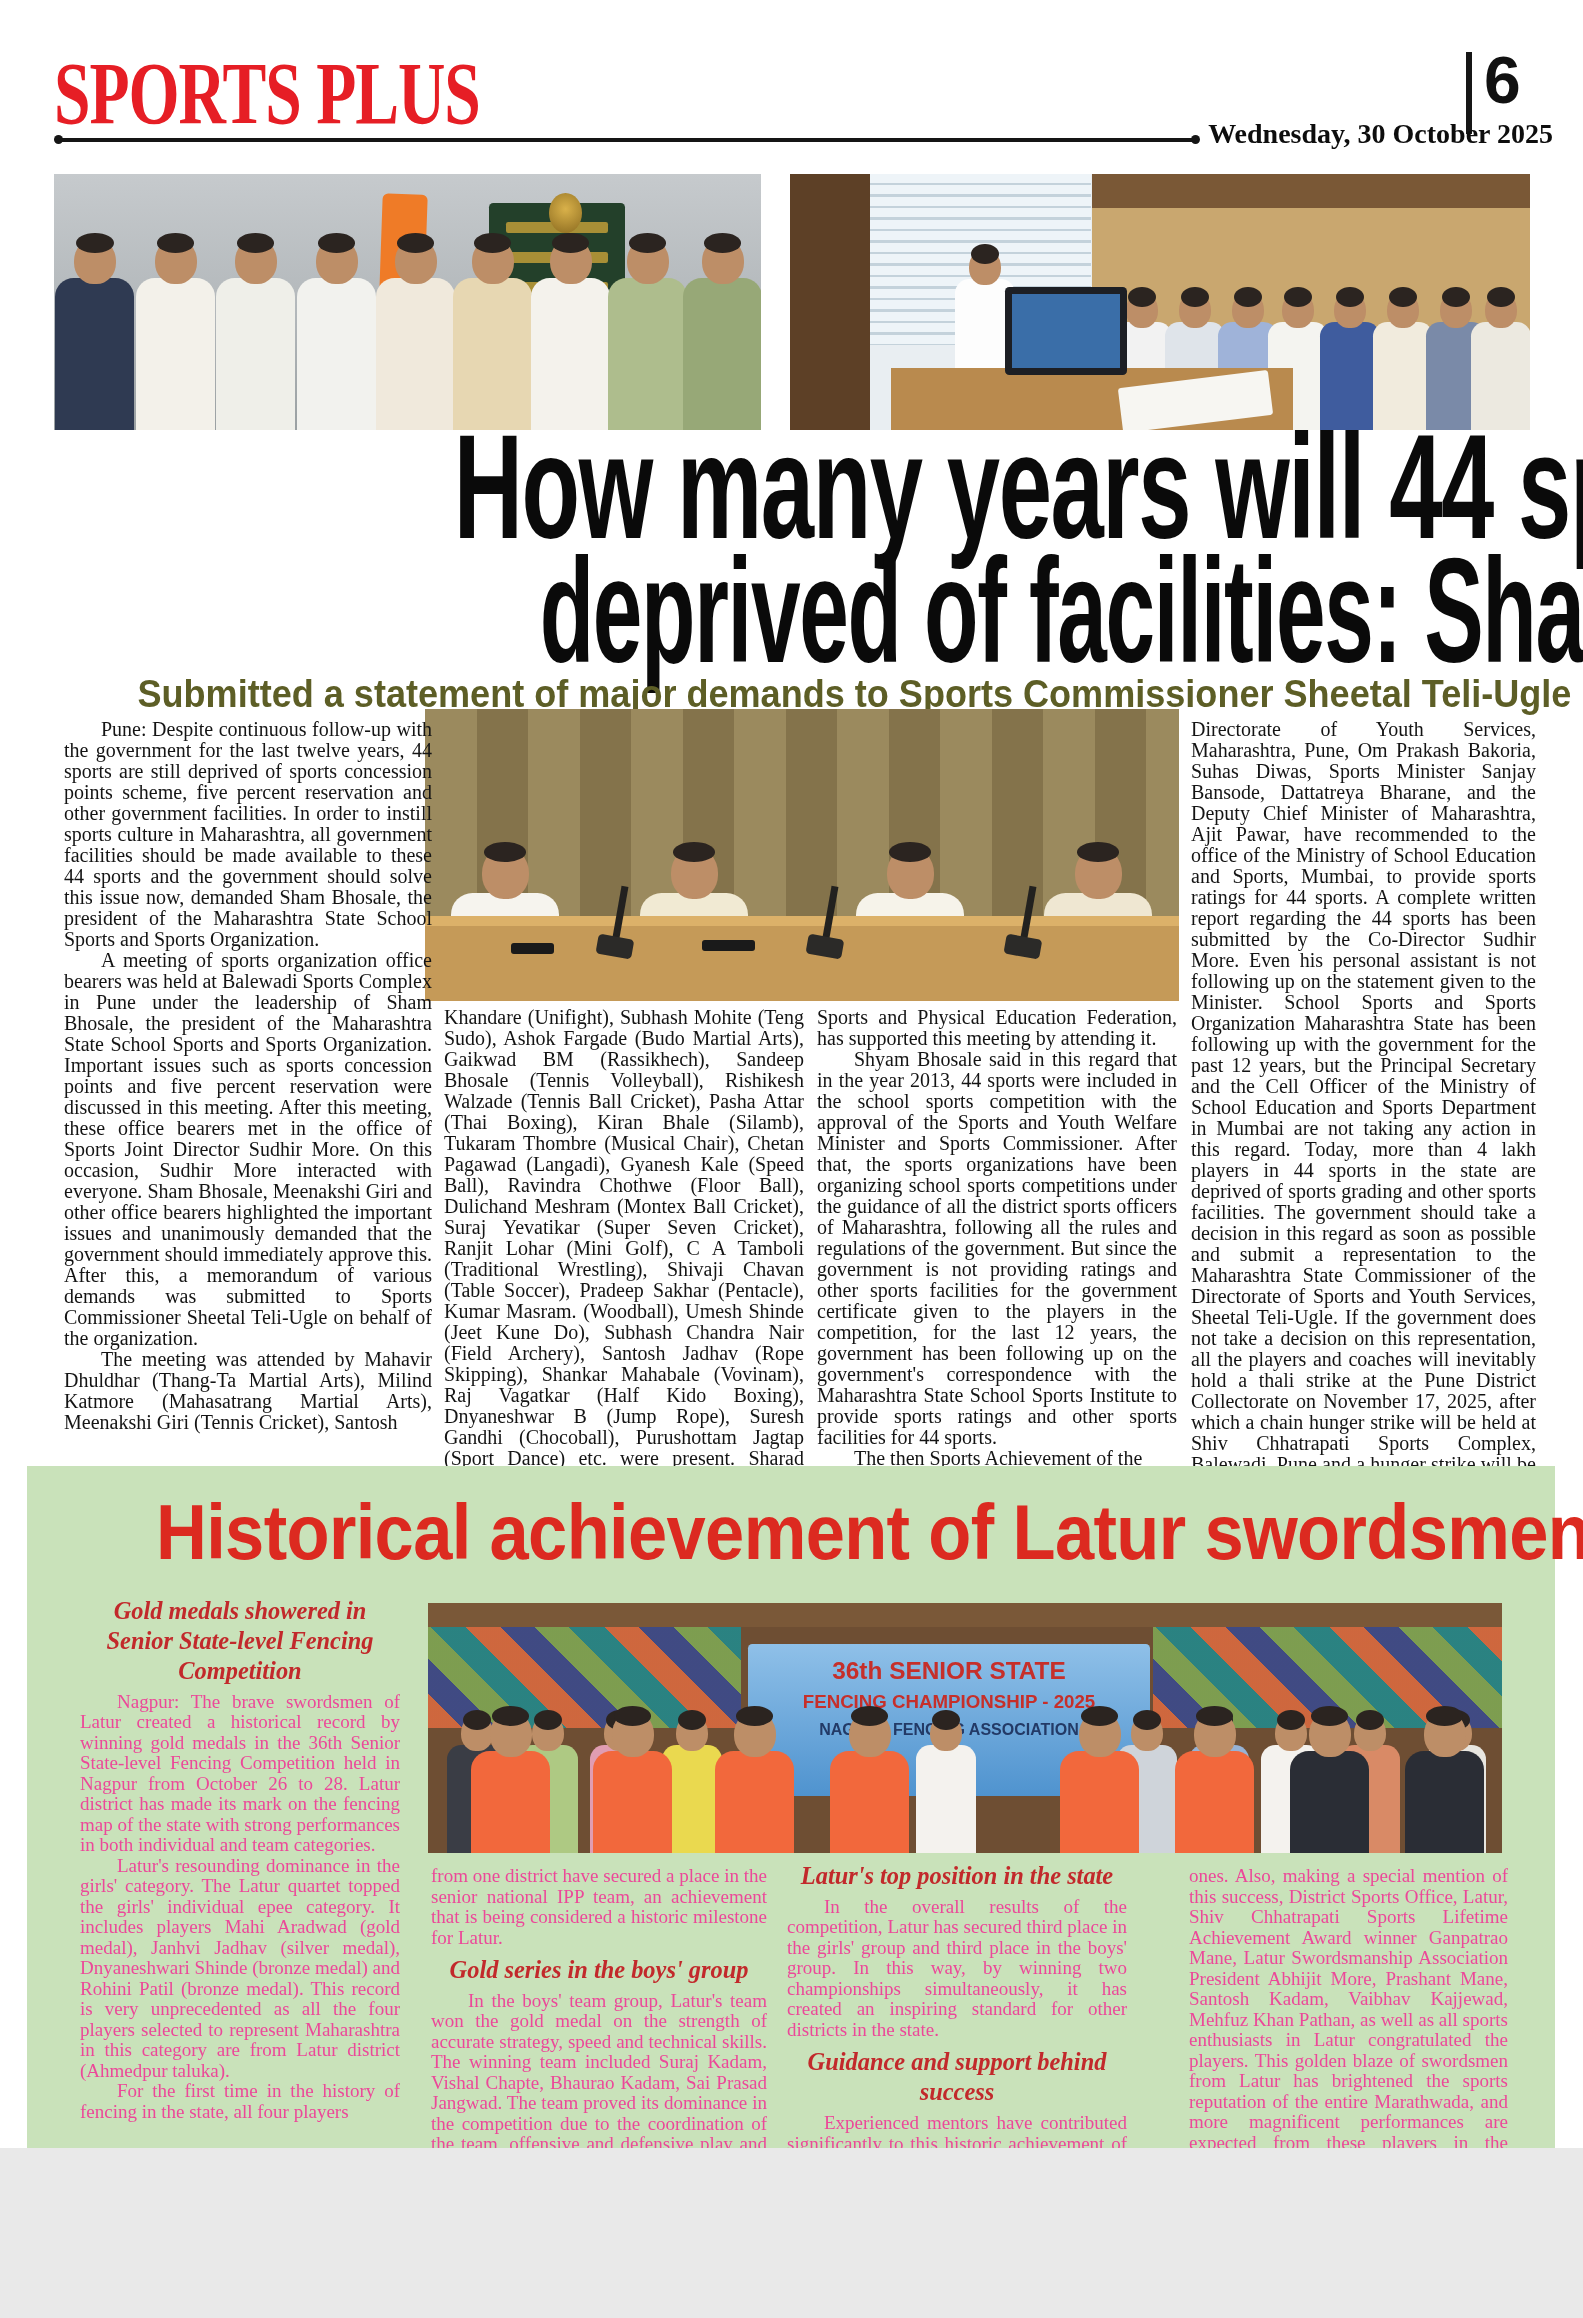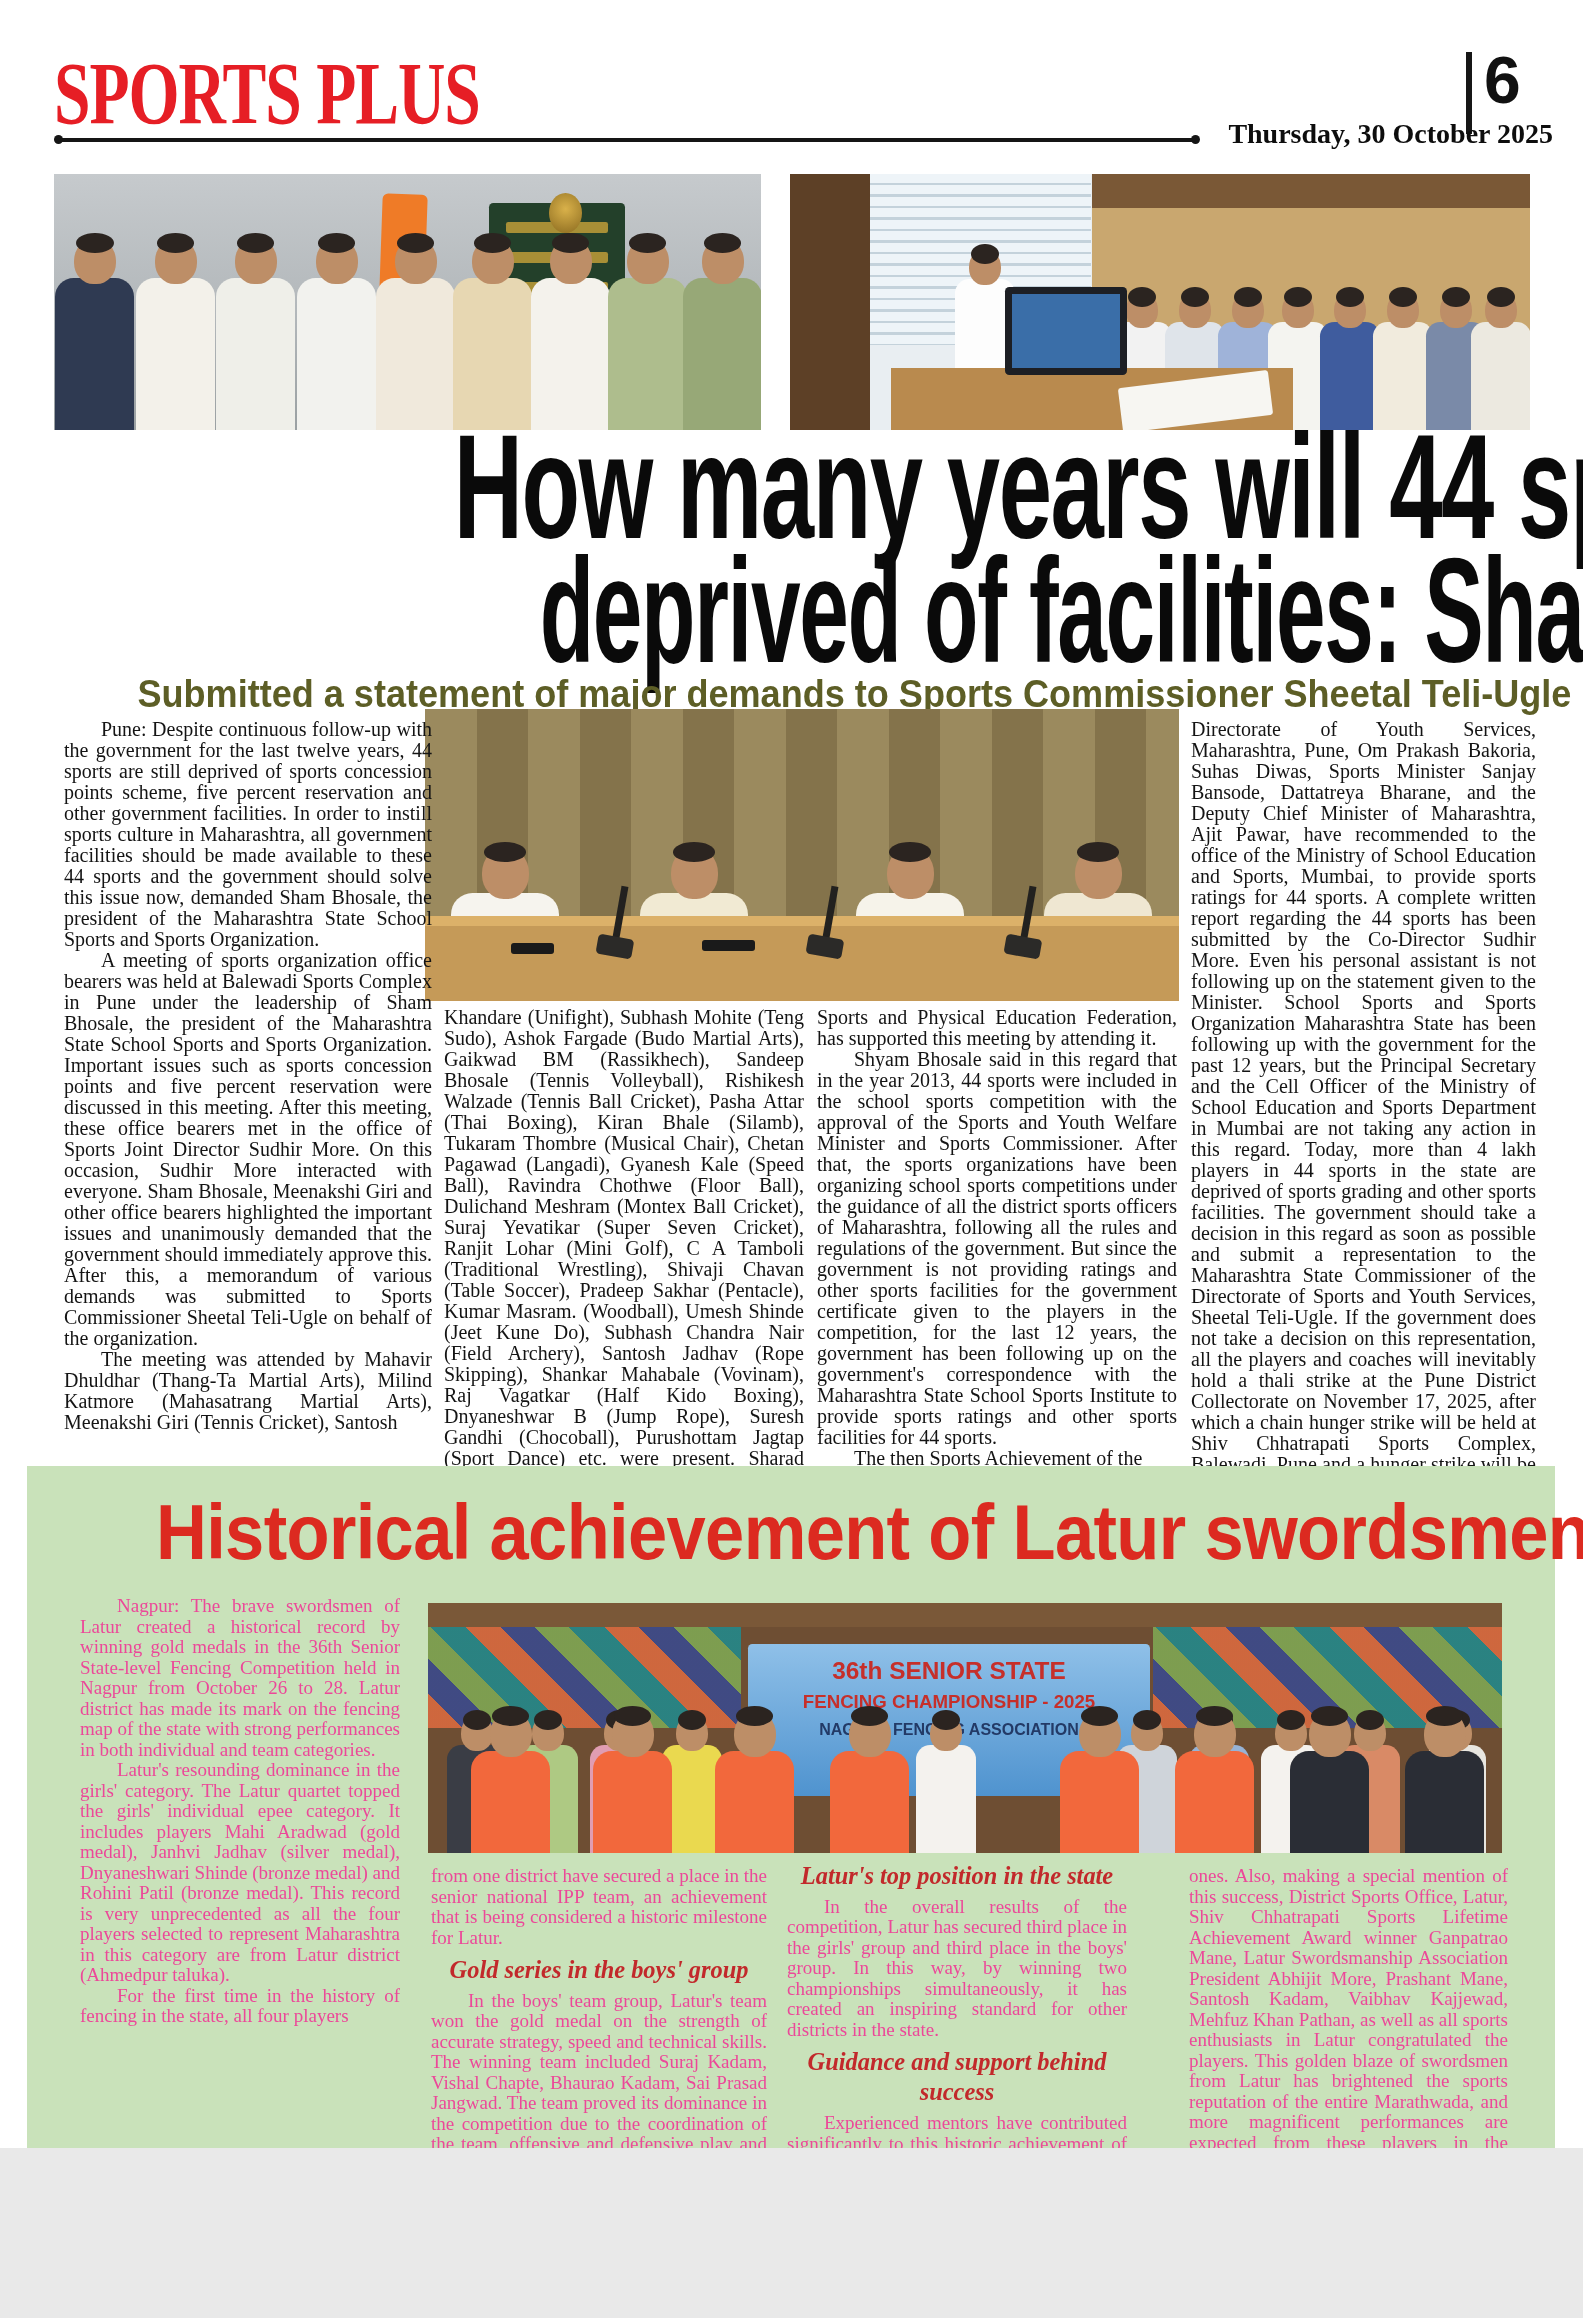--- a/index.html
+++ b/index.html
@@ -105,21 +105,21 @@
 </head>
 <body>
 
 <div class="page">
 
   <div>
     <div class="mast-title-wrap"><span class="mast-title fit fit-left" style="transform: scaleX(0.745891); transform-origin: left center;">SPORTS PLUS</span></div>
     <div class="head-rule"></div>
     <div class="page-bar"></div>
     <div class="page-num">6</div>
-    <div class="edition-date">Thursday, 30 October 2025</div>
+    <div class="edition-date">Wednesday, 30 October 2025</div>
   </div>
 
   <div class="photo" id="photo1">
     <div class="flag"></div>
     <div class="board">
         <i></i>
         <i></i>
         <i></i>
       </div>
     <div class="emblem"></div>
@@ -334,20 +334,21 @@
         <div class="hd"></div>
         <div class="bd" style="background:#2a2d35"></div>
       </div>
     <div class="pp" style="left:977px;bottom:-50px">
         <div class="hd"></div>
         <div class="bd" style="background:#2a2d35"></div>
       </div>
   </div>
 
   <div class="gcol" id="gcol1">
+    <p class="g-sub">Gold medals showered in Senior State-level Fencing Competition</p>
     <p class="g-p ind">Nagpur: The brave swordsmen of Latur created a historical record by winning gold medals in the 36th Senior State-level Fencing Competition held in Nagpur from October 26 to 28. Latur district has made its mark on the fencing map of the state with strong performances in both individual and team categories.</p>
     <p class="g-p ind">Latur's resounding dominance in the girls' category. The Latur quartet topped the girls' individual epee category. It includes players Mahi Aradwad (gold medal), Janhvi Jadhav (silver medal), Dnyaneshwari Shinde (bronze medal) and Rohini Patil (bronze medal). This record is very unprecedented as all the four players selected to represent Maharashtra in this category are from Latur district (Ahmedpur taluka).</p>
     <p class="g-p ind">For the first time in the history of fencing in the state, all four players</p>
   </div>
   <div class="gcol" id="gcol2">
     <p class="g-p">from one district have secured a place in the senior national IPP team, an achievement that is being considered a historic milestone for Latur.</p>
     <p class="g-sub" style="margin-top:7.2px">Gold series in the boys' group</p>
     <p class="g-p ind">In the boys' team group, Latur's team won the gold medal on the strength of accurate strategy, speed and technical skills. The winning team included Suraj Kadam, Vishal Chapte, Bhaurao Kadam, Sai Prasad Jangwad. The team proved its dominance in the competition due to the coordination of the team, offensive and defensive play and the mental strength of the players.</p>
   </div>
   <div class="gcol" id="gcol3">

